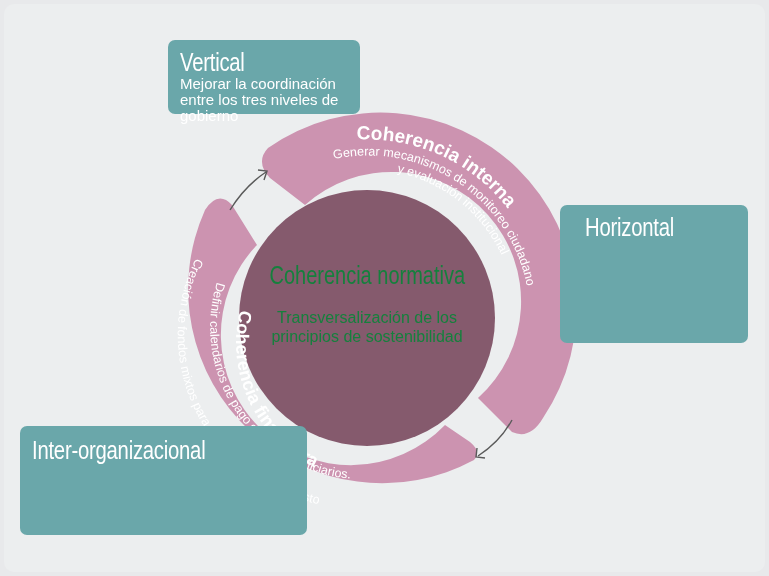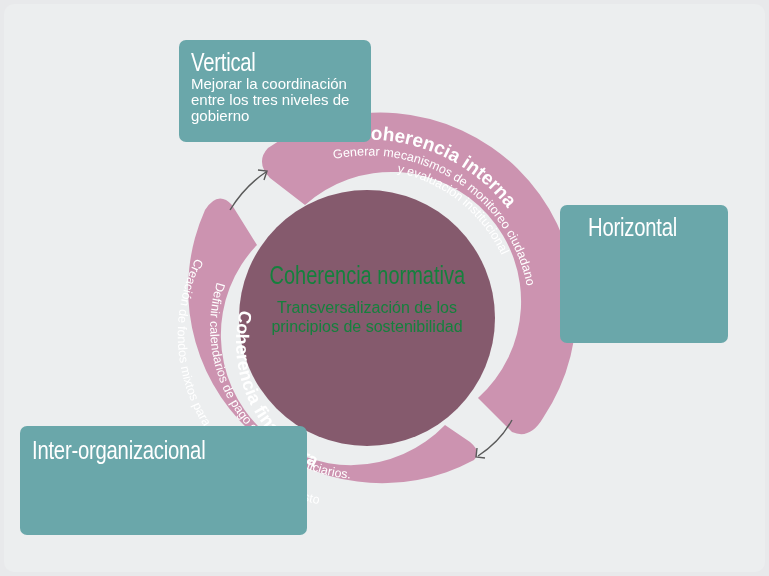--- a/index.html
+++ b/index.html
@@ -20,33 +20,33 @@
   .box .title {
     font-family: "Liberation Sans Narrow", "Liberation Sans", sans-serif;
     font-stretch: condensed;
     font-size: 26px; line-height: 28px; font-weight: normal;
     transform: scaleX(0.78); transform-origin: left center;
     white-space: nowrap; letter-spacing: -0.3px;
   }
   .box .desc {
     font-size: 15px; line-height: 16px; white-space: pre-line;
   }
-  #box-vertical { left: 179px; top: 40px; width: 192px; height: 102px; padding: 8px 12px; }
-  #box-horizontal { left: 560px; top: 205px; width: 168px; height: 138px; padding: 8px 10px 8px 6px; text-align: center; }
+  #box-vertical { left: 168px; top: 40px; width: 192px; height: 74px; padding: 8px 12px; }
+  #box-horizontal { left: 560px; top: 205px; width: 188px; height: 138px; padding: 8px 10px 8px 13px; }
   #box-horizontal .title { margin-left: 12px; }
   #box-inter { left: 20px; top: 426px; width: 287px; height: 109px; padding: 10px 12px; }
   svg.diagram { position: absolute; left: 0; top: 0; }
   .center-text {
     position: absolute; left: 239px; top: 260px; width: 256px; text-align: center; color: #15803d;
   }
   .center-title {
     font-size: 25px; line-height: 30px; display: inline-block;
     transform: scaleX(0.8); white-space: nowrap;
   }
-  .center-sub { font-size: 16px; line-height: 19px; white-space: pre-line; margin-top: 8px; }
+  .center-sub { font-size: 16px; line-height: 19px; white-space: pre-line; margin-top: 18px; }
 </style>
 </head>
 <body>
 
 <div class="frame"></div>
 
 <svg class="diagram" width="769" height="576" viewBox="0 0 769 576">
   <defs>
 
     <path id="arc-interna-title" d="M 367 318 m -30 -176 A 178 178 0 0 1 545 318" fill="none"></path>

